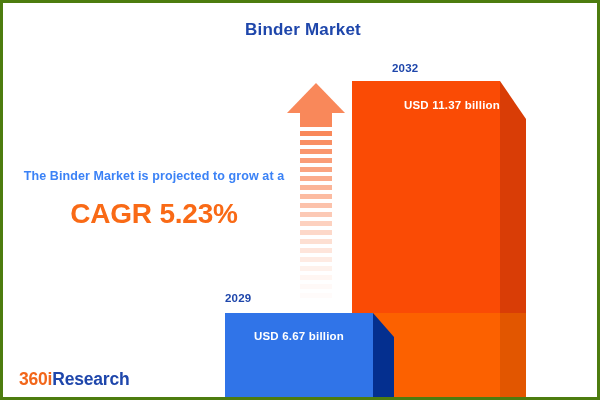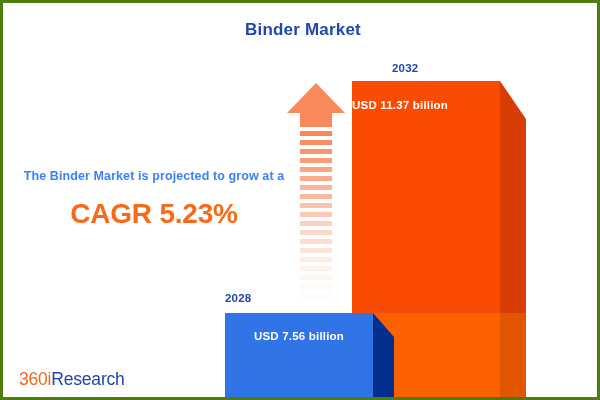--- a/index.html
+++ b/index.html
@@ -62,21 +62,21 @@
     letter-spacing: -0.2px;
     white-space: nowrap;
   }
 
   
   #logo {
     position: absolute;
     left: 16px;
     top: 366px;
     font-size: 17.5px;
-    font-weight: normal;
+    font-weight: bold;
     letter-spacing: -0.2px;
     white-space: nowrap;
   }
   #logo .logo-orange { color: #f2661a; }
   #logo .logo-blue   { color: #1e46ab; }
 
   
   #growth-arrow {
     position: absolute;
     left: 284px;
@@ -152,21 +152,21 @@
     font-weight: bold;
     color: #1e46ab;
     letter-spacing: 0.2px;
     margin-left: 36px;
   }
   #value-2032 {
     position: absolute;
     left: 349px;
     top: 96px;
     width: 148px;
-    text-align: left;
+    text-align: right;
     font-size: 11.5px;
     font-weight: bold;
     color: #ffffff;
     letter-spacing: 0.2px;
   }
 
   
   #bar-2024-front {
     left: 222px;
     top: 310px;
@@ -242,20 +242,20 @@
   <div class="bar-side" id="bar-2032-side"></div>
   <div class="bar-front" id="bar-2032-front"></div>
   <div id="label-2032">2032</div>
   <div id="value-2032">USD 11.37 billion</div>
 
   <div class="bar-front" id="bar-2032-front-lower"></div>
   <div class="bar-side" id="bar-2032-side-lower"></div>
 
   <div class="bar-side" id="bar-2024-side"></div>
   <div class="bar-front" id="bar-2024-front"></div>
-  <div id="label-2024">2028</div>
-  <div id="value-2024">USD 7.56 billion</div>
+  <div id="label-2024">2029</div>
+  <div id="value-2024">USD 6.67 billion</div>
 
   <div id="logo">
     <span class="logo-orange">360i</span><span class="logo-blue">Research</span>
   </div>
 
 </div>
 
 </body></html>

